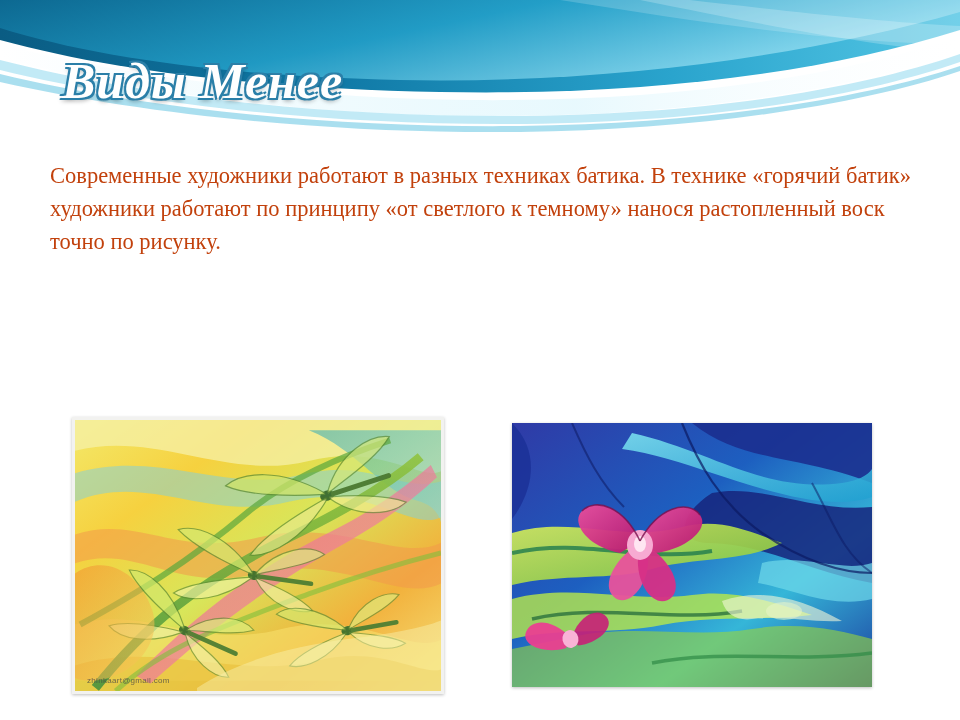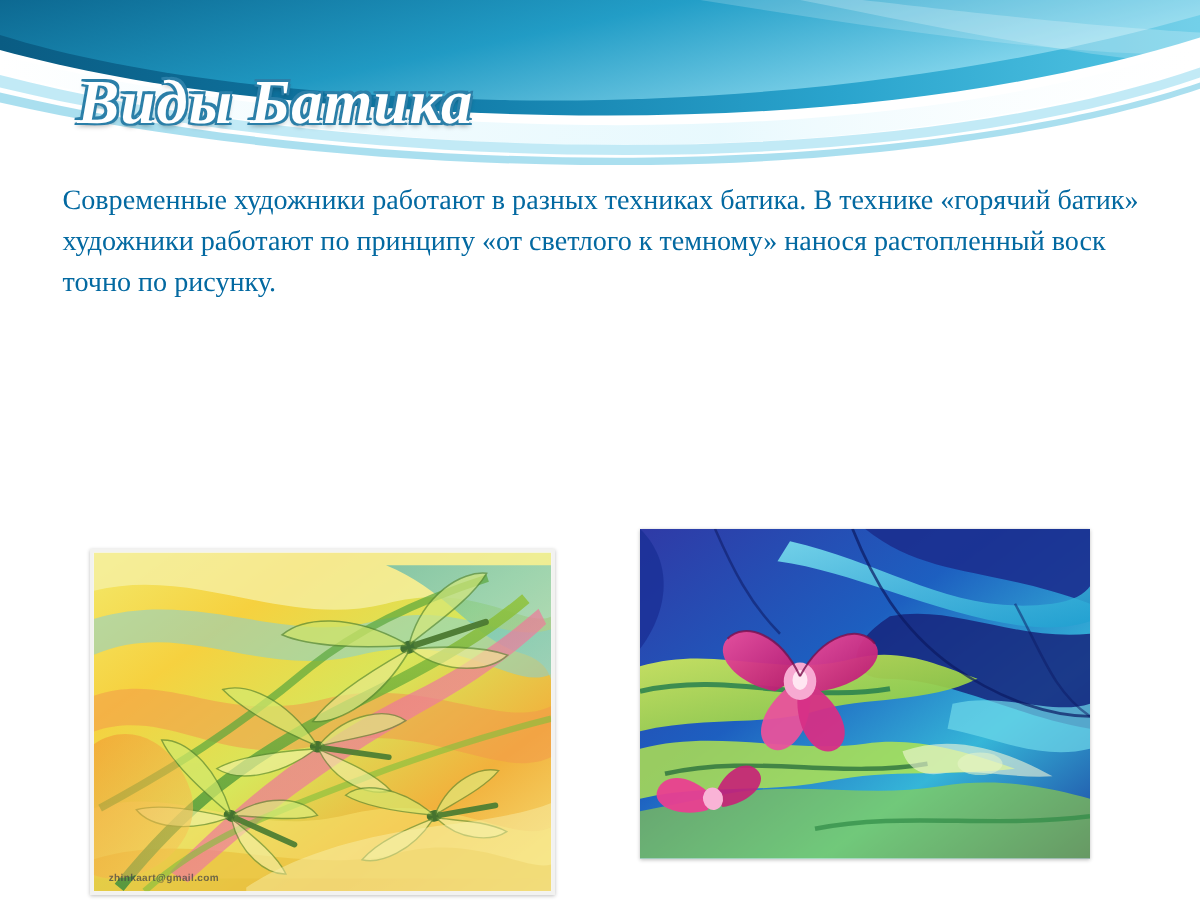--- a/index.html
+++ b/index.html
@@ -47,44 +47,43 @@
       -2px  2px 0 #2b7fa8,
        2px  2px 0 #2b7fa8,
        0px  3px 4px rgba(0,0,0,0.35);
     white-space: nowrap;
   }
 
   
   .body-text {
     position: absolute;
     left: 50px;
-    top: 143px;
+    top: 159px;
     width: 866px;
-    color: #0369a1;
+    color: #c2410c;
     font-family: "Liberation Serif", serif;
     font-size: 22.5px;
     line-height: 33px;
   }
   .body-text p {
     margin: 0 0 14px 0;
   }
 
   
   .plate {
     position: absolute;
     overflow: hidden;
   }
   .plate-1 {
     left: 72px;
-    top: 439px;
+    top: 417px;
     width: 366px;
     height: 271px;
     border: 3px solid #f2f2f0;
     box-shadow: 0 1px 3px rgba(0,0,0,0.25);
-    font-weight: bold;
   }
   .plate-2 {
     left: 512px;
     top: 423px;
     width: 360px;
     height: 264px;
     box-shadow: 0 1px 3px rgba(0,0,0,0.25);
   }
   .plate svg { display: block; width: 100%; height: 100%; }
 
@@ -127,21 +126,21 @@
       <path d="M0,0 H960 V30 C820,74 640,96 440,92 C250,88 110,70 0,40 Z" fill="url(#bg1)"></path>
       <path d="M0,0 H960 V12 C800,58 600,84 400,80 C220,76 90,56 0,28 Z" fill="url(#bg2)" opacity="0.85"></path>
       <path d="M0,44 C130,78 300,98 470,100 C660,102 830,80 960,36 L960,52 C830,96 660,118 470,116 C300,114 130,92 0,58 Z" fill="url(#bg3)" opacity="0.65"></path>
       <path d="M0,60 C140,96 320,116 500,116 C690,116 850,92 960,54 L960,62 C850,100 690,124 500,124 C320,124 140,104 0,70 Z" fill="#8fd9ef" opacity="0.55"></path>
       <path d="M0,74 C150,110 340,128 520,126 C700,124 860,100 960,66 L960,71 C860,105 700,130 520,132 C340,134 150,116 0,82 Z" fill="#55bfe0" opacity="0.5"></path>
       <path d="M560,0 C700,22 840,44 960,44 L960,0 Z" fill="#ffffff" opacity="0.18"></path>
       <path d="M640,0 C770,26 880,48 960,52 L960,26 C880,22 760,8 690,0 Z" fill="#ffffff" opacity="0.22"></path>
     </svg>
   </div>
 
-  <div class="title">Виды Батика</div>
+  <div class="title">Виды Менее</div>
 
   <div class="body-text">
     <p>Современные художники работают в разных техниках батика.  В технике «горячий батик» художники работают  по принципу «от светлого к темному» нанося растопленный  воск  точно по рисунку.</p>
   </div>
 
   <div class="plate plate-1">
     <svg viewBox="0 0 360 265" preserveAspectRatio="none" xmlns="http://www.w3.org/2000/svg">
       <defs>
         <linearGradient id="d_bg" x1="0" y1="0" x2="1" y2="1">
           <stop offset="0%" stop-color="#f3e96a"></stop>

